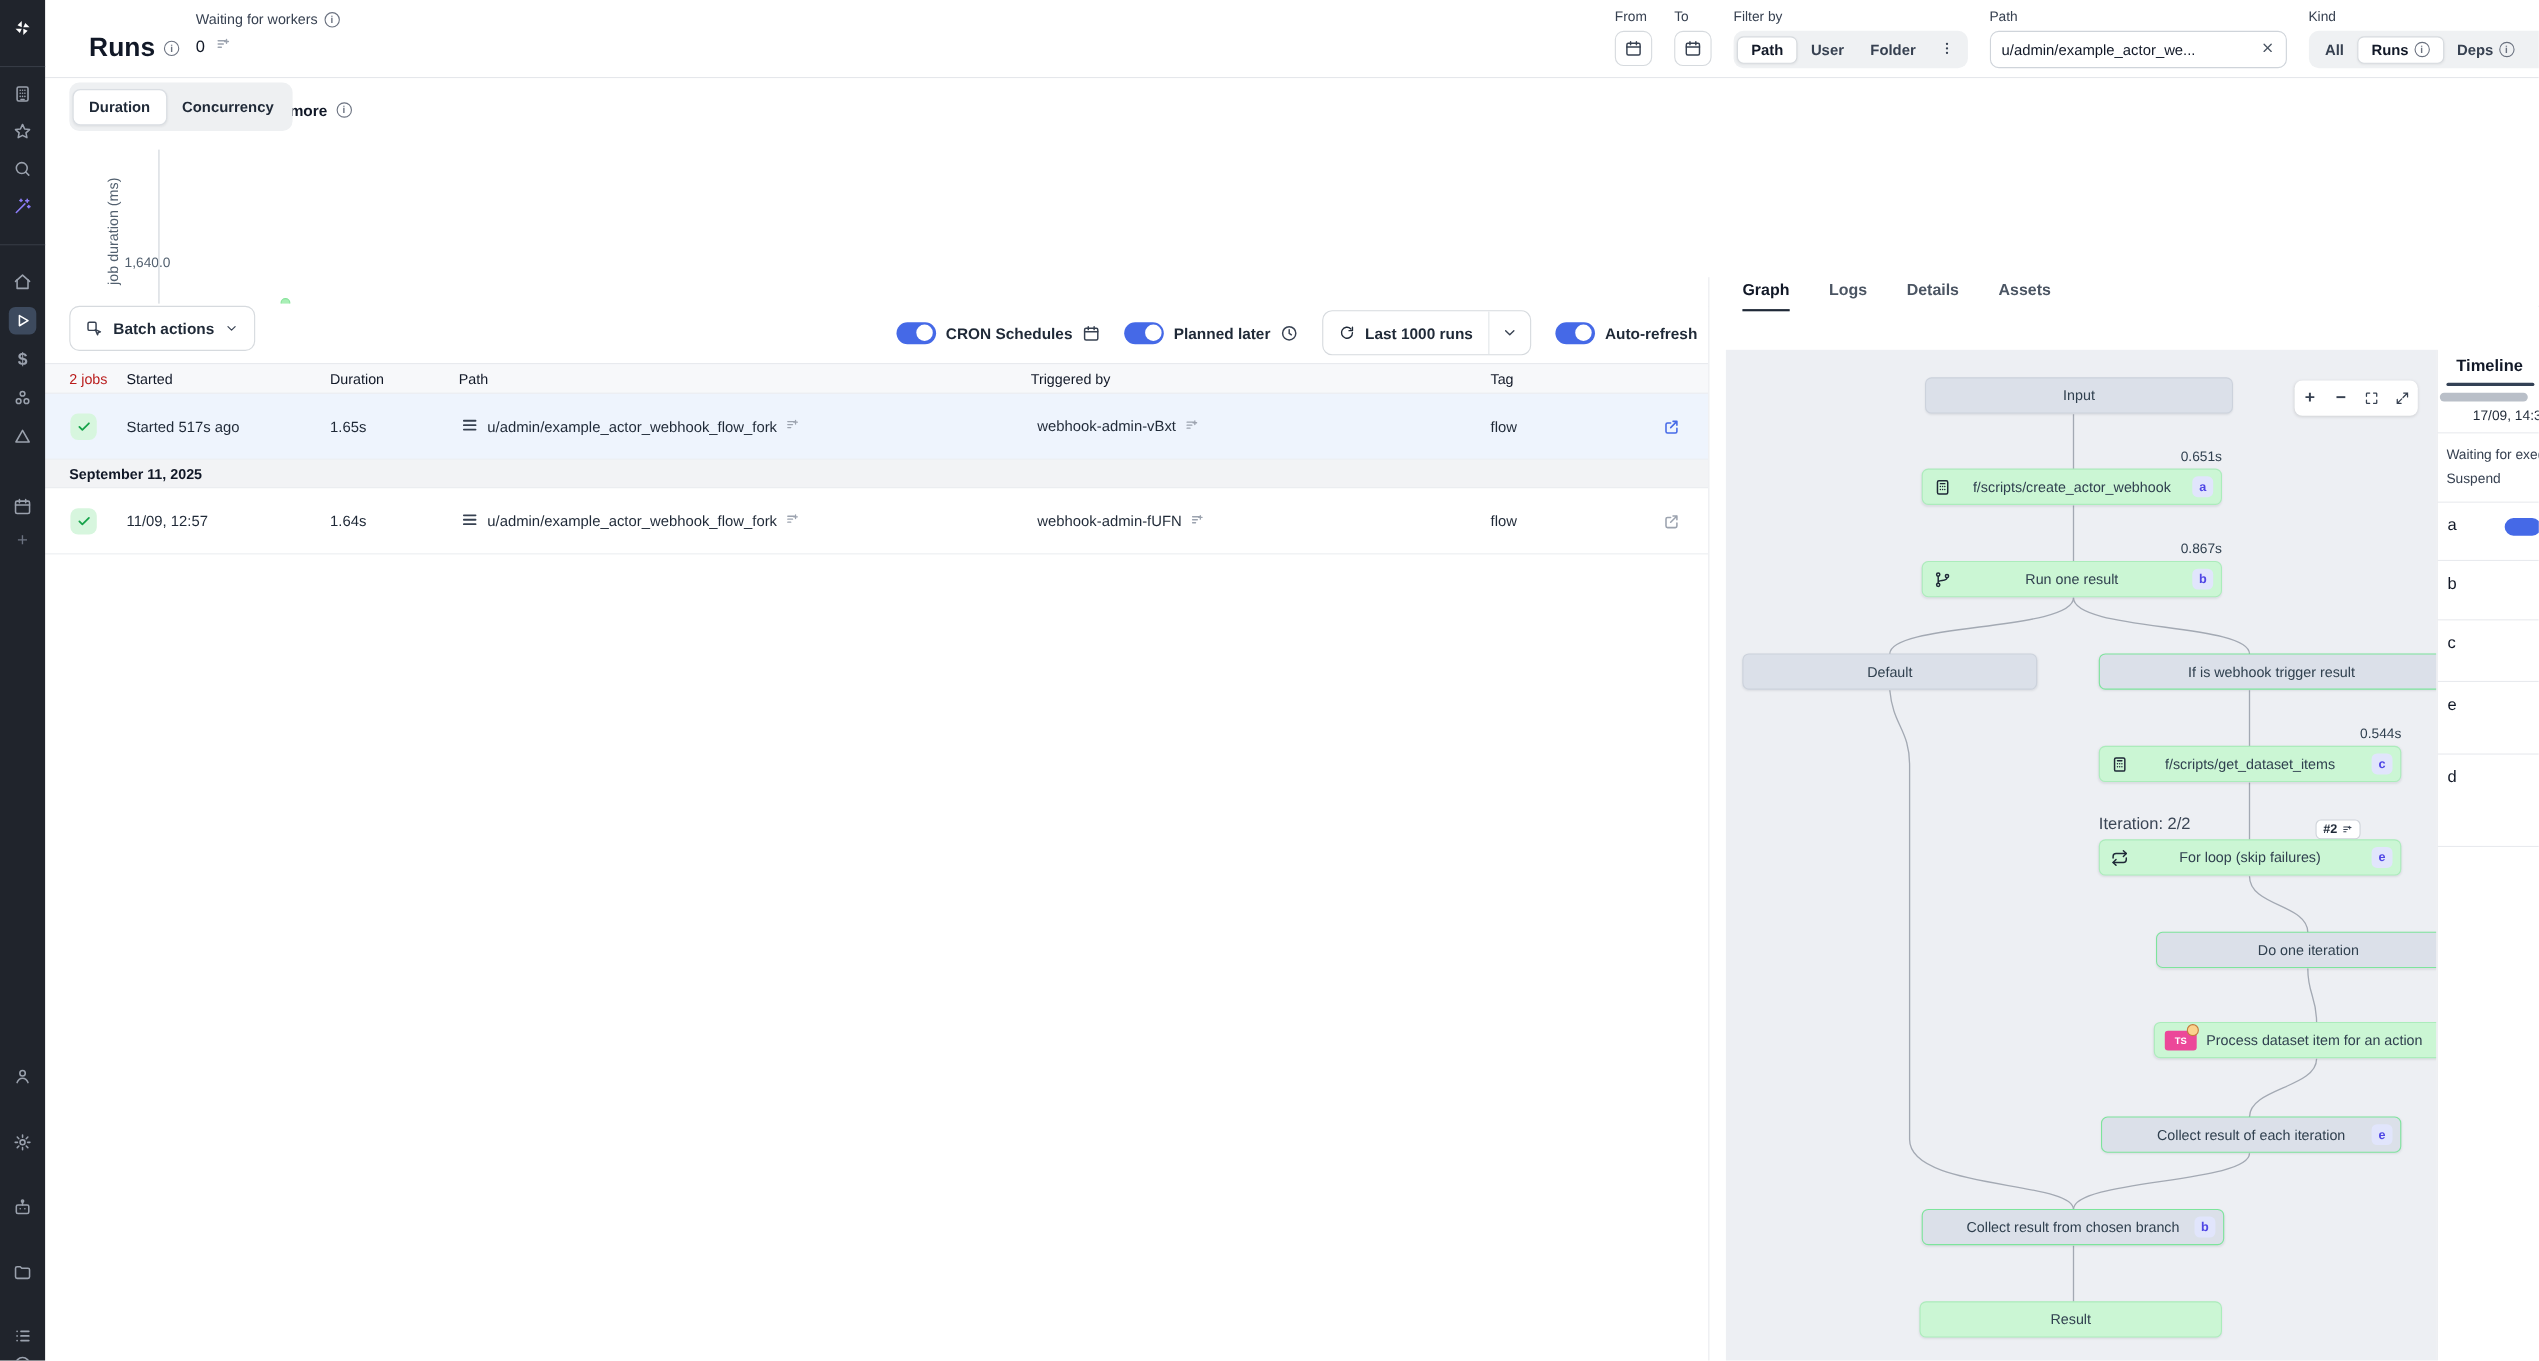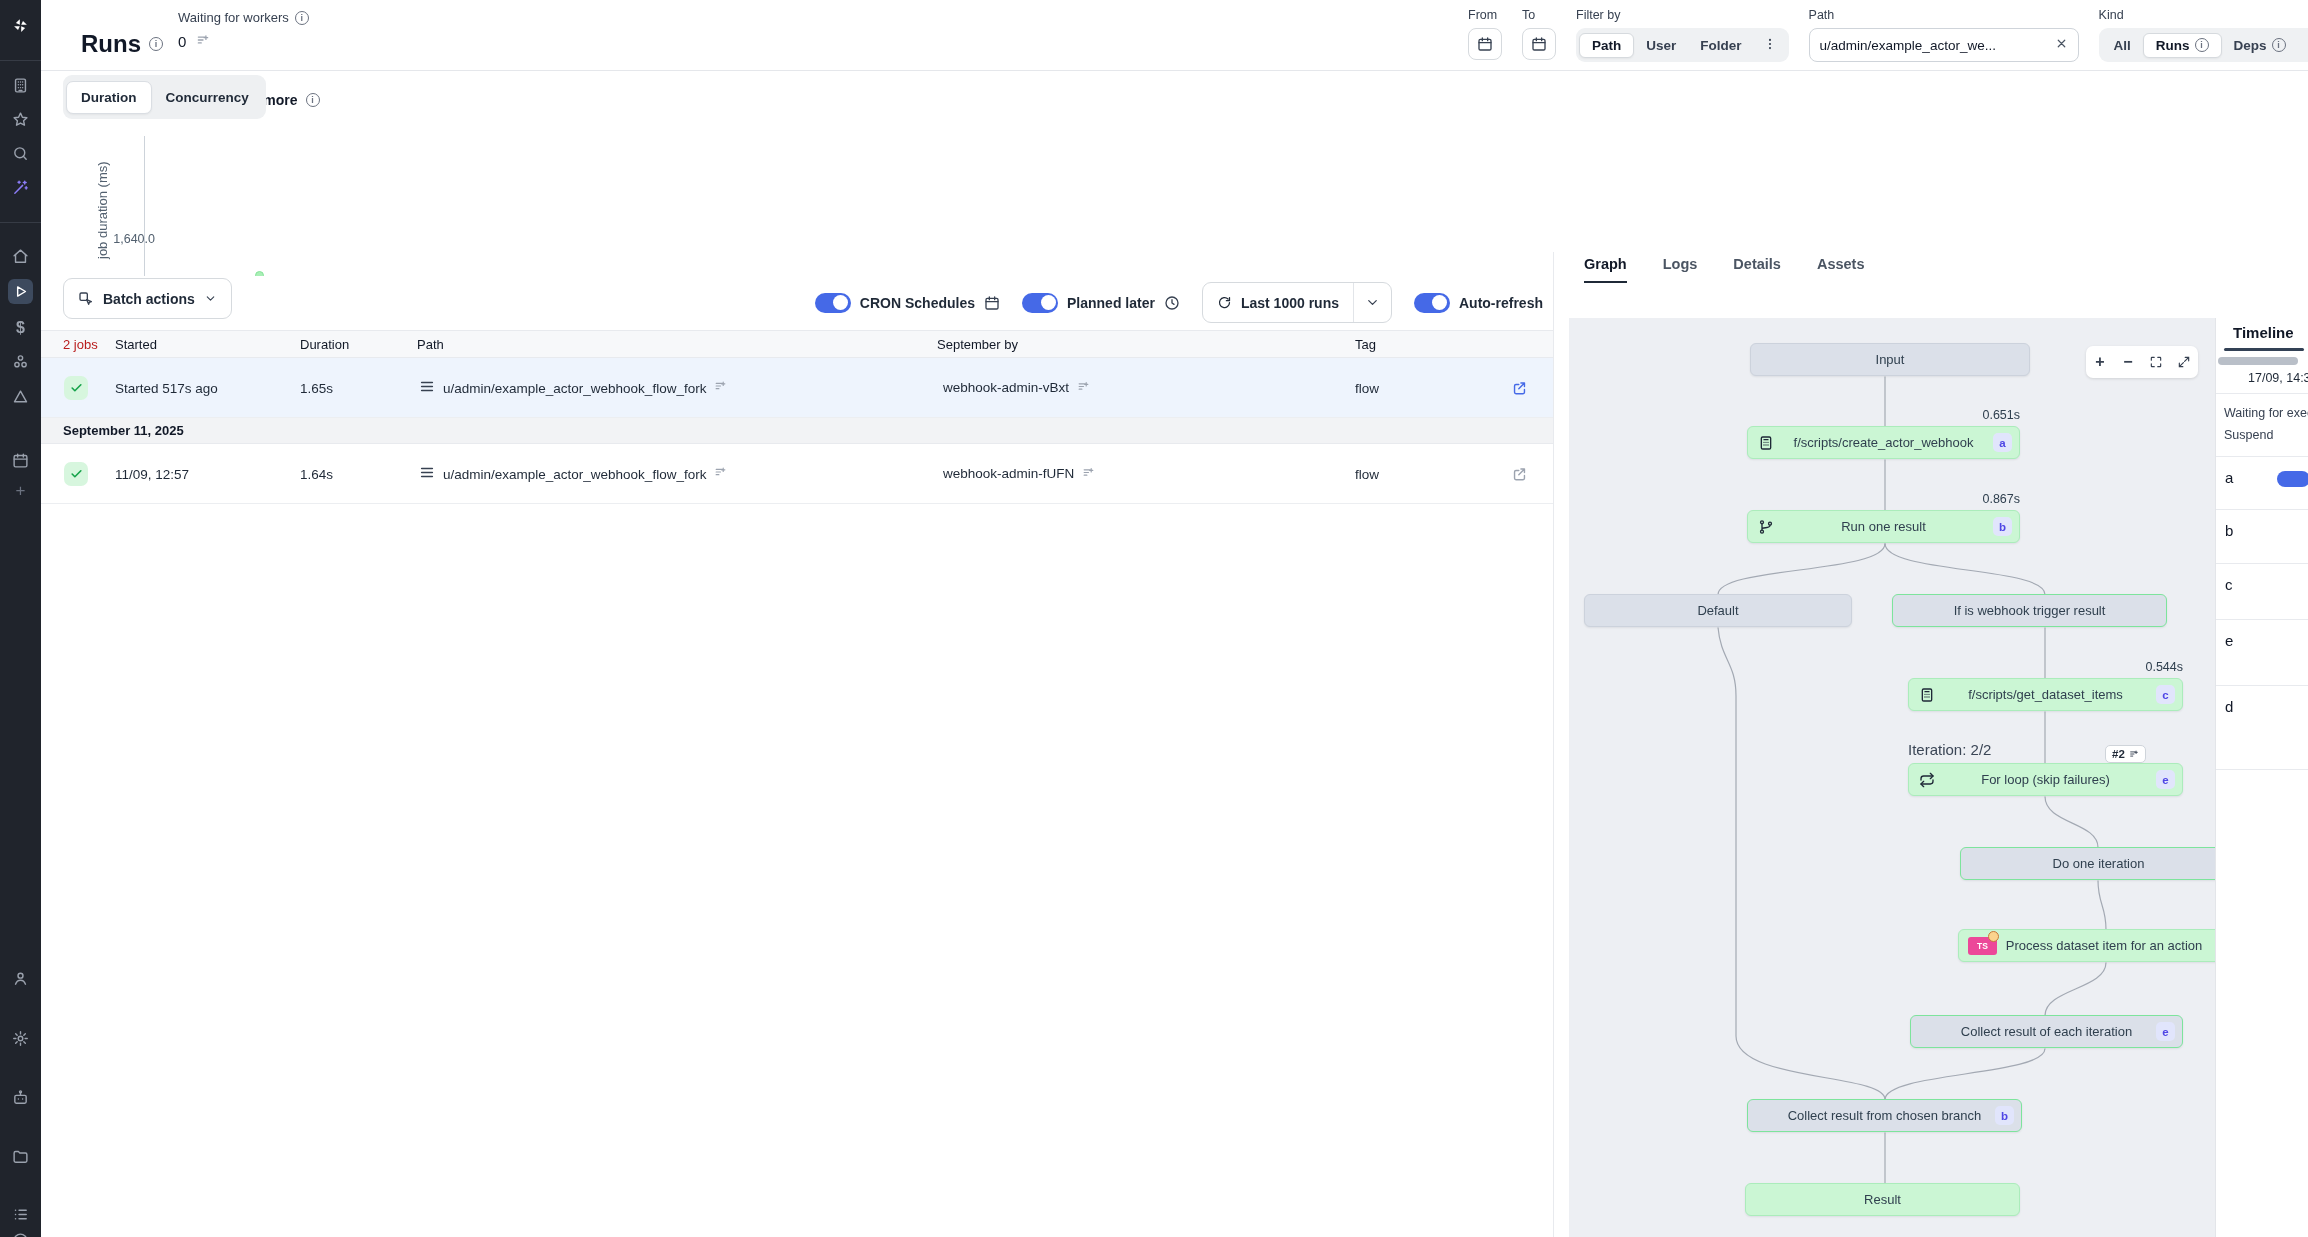--- a/index.html
+++ b/index.html
@@ -539,21 +539,21 @@
       <div class="tgl-grp">
         <span class="tgl"></span>
         <span>Auto-refresh</span>
       </div>
     </div>
     <div id="thead">
       <span class="c jobs" style="left:22px">2 jobs</span>
       <span class="c" style="left:74px">Started</span>
       <span class="c" style="left:259px">Duration</span>
       <span class="c" style="left:376px">Path</span>
-      <span class="c" style="left:896px">September by</span>
+      <span class="c" style="left:896px">Triggered by</span>
       <span class="c" style="left:1314px">Tag</span>
     </div>
     <div id="tbody">
         <div class="row sel">
           <span class="cell" style="left:23px">
             <span class="ok-badge">
               <svg>
                 <use href="#i-check"></use>
               </svg>
             </span>
@@ -680,21 +680,21 @@
           <div class="node green" style="left: 178px; top: 192px; width: 273px;">
             <svg class="nicon">
               <use href="#i-branch"></use>
             </svg>
             <span>Run one result</span>
             <span class="badge">b</span>
           </div>
           <div class="node gray" style="left: 15px; top: 276px; width: 268px;">
             <span>Default</span>
           </div>
-          <div class="node grayg" style="left: 323px; top: 276px; width: 275px;">
+          <div class="node grayg" style="left: 339px; top: 276px; width: 314px;">
             <span>If is webhook trigger result</span>
           </div>
           <div class="ndur" style="left: 514px; top: 342px;">0.544s</div>
           <div class="node green" style="left: 339px; top: 360px; width: 275px;">
             <svg class="nicon">
               <use href="#i-script"></use>
             </svg>
             <span>f/scripts/get_dataset_items</span>
             <span class="badge">c</span>
           </div>

